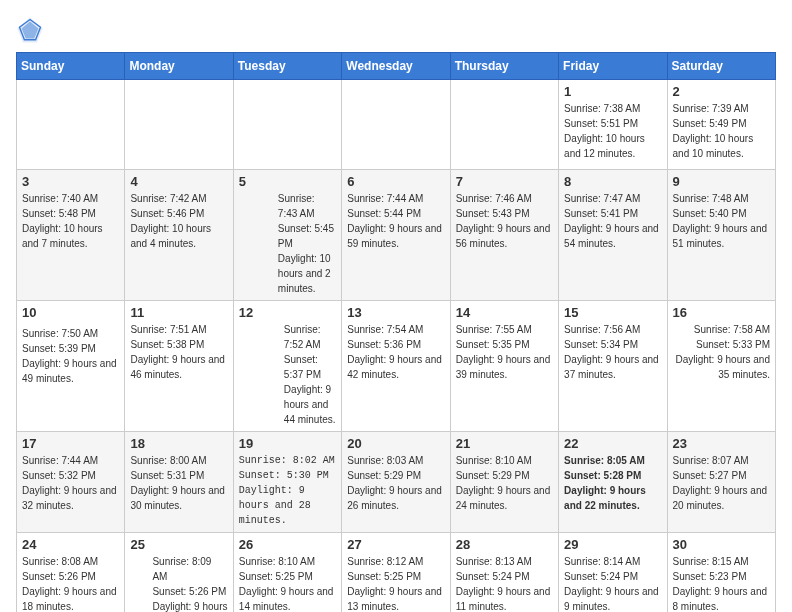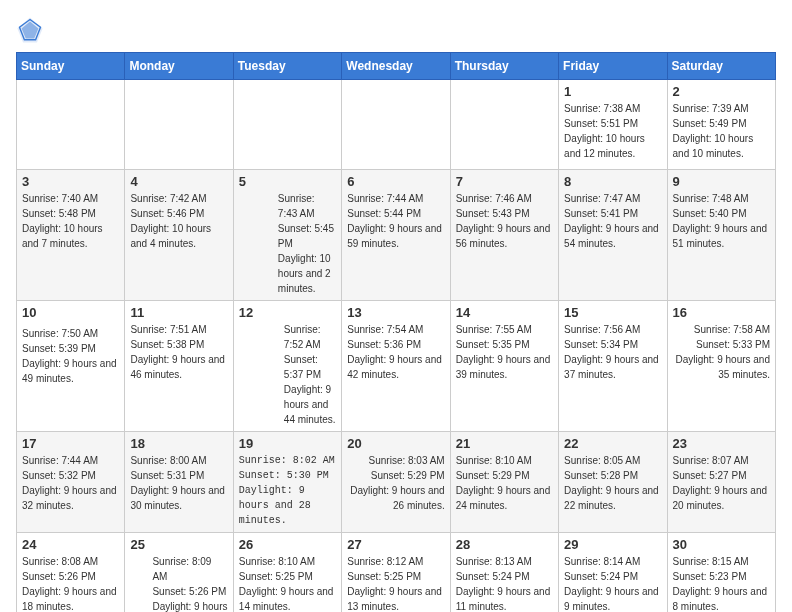--- a/index.html
+++ b/index.html
@@ -250,33 +250,33 @@
 Daylight: 9 hours and 30 minutes.</div>
         </td>
         <td>
           <span class="day-number">19</span>
           <div class="day-info" style="white-space: pre-line; font-family: Liberation Mono, monospace;">Sunrise: 8:02 AM
 Sunset: 5:30 PM
 Daylight: 9 hours and 28 minutes.</div>
         </td>
         <td>
           <span class="day-number">20</span>
-          <div class="day-info" style="white-space: pre-line; text-align: right;">Sunrise: 8:03 AM
+          <div class="day-info" style="white-space: pre-line;">Sunrise: 8:03 AM
 Sunset: 5:29 PM
 Daylight: 9 hours and 26 minutes.</div>
         </td>
         <td>
           <span class="day-number">21</span>
           <div class="day-info" style="white-space: pre-line;">Sunrise: 8:10 AM
 Sunset: 5:29 PM
 Daylight: 9 hours and 24 minutes.</div>
         </td>
         <td>
           <span class="day-number">22</span>
-          <div class="day-info" style="white-space: pre-line;">Sunrise: 8:05 AM
+          <div class="day-info" style="white-space: pre-line; font-weight: bold;">Sunrise: 8:05 AM
 Sunset: 5:28 PM
 Daylight: 9 hours and 22 minutes.</div>
         </td>
         <td>
           <span class="day-number">23</span>
           <div class="day-info" style="white-space: pre-line;">Sunrise: 8:07 AM
 Sunset: 5:27 PM
 Daylight: 9 hours and 20 minutes.</div>
         </td>
       </tr>

